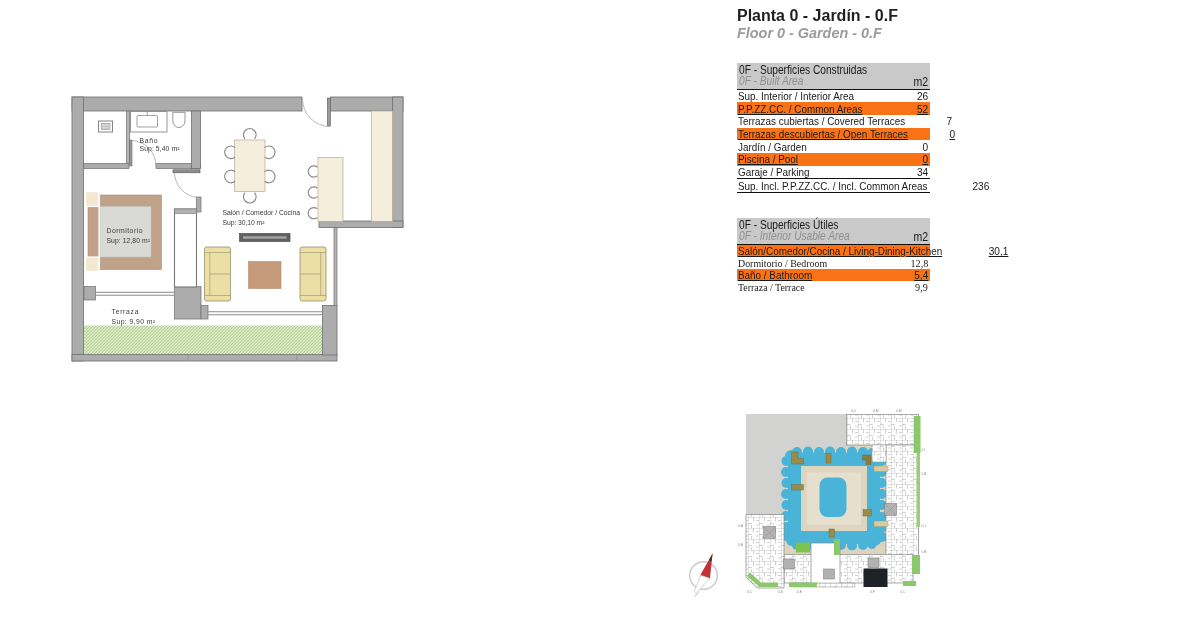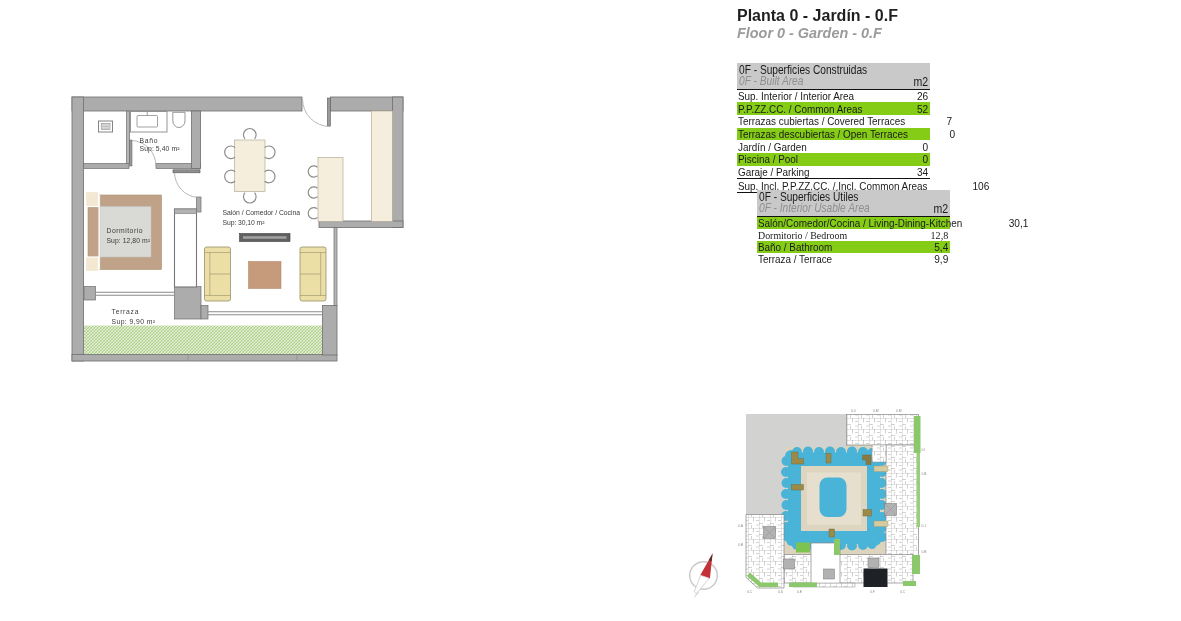--- a/index.html
+++ b/index.html
@@ -12,21 +12,21 @@
        transform:scaleX(0.96);transform-origin:0 0;white-space:nowrap;}
   .tbl{position:absolute;left:736.5px;width:193px;color:#1c1c1c;}
   .thead{background:#c9c9c9;padding:1px 12px 0 2px;border-bottom:1.6px solid #111;}
   .th1{font-size:12.4px;color:#1a1a1a;line-height:12.4px;transform:scaleX(0.82);transform-origin:0 0;white-space:nowrap;}
   .th2{font-size:12.4px;color:#8f8f8f;font-style:italic;line-height:11.6px;transform:scaleX(0.82);transform-origin:0 0;white-space:nowrap;}
   .m2{position:absolute;right:1px;font-size:12.4px;color:#1a1a1a;transform:scaleX(0.85);transform-origin:100% 0;}
   .trow{display:flex;justify-content:space-between;align-items:center;height:12.7px;
         font-size:11px;padding:0 1.5px;color:#1a1a1a;gap:22px;}
   .trow .lab{transform:scaleX(0.9);transform-origin:0 50%;white-space:nowrap;}
   .trow .val{transform:scaleX(0.92);transform-origin:100% 50%;}
-  .g{background:#84cc16;}
+  .g{background:#f97316;text-decoration:underline;}
   .blkline{border-top:1.5px solid #111;}
 </style>
 </head>
 <body>
 <div id="canvas">
 
 <svg class="abs" style="left:0;top:0" width="1181" height="621" viewBox="0 0 1181 621">
 <defs>
 
   <pattern id="grn" width="3.2" height="3.2" patternUnits="userSpaceOnUse">
@@ -374,42 +374,42 @@
   <div class="trow g">
         <span class="lab">Piscina / Pool</span>
         <span class="val">0</span>
       </div>
   <div class="trow">
         <span class="lab">Garaje / Parking</span>
         <span class="val">34</span>
       </div>
   <div class="trow blkline">
         <span class="lab">Sup. Incl. P.P.ZZ.CC. / Incl. Common Areas</span>
-        <span class="val">106</span>
+        <span class="val">236</span>
       </div>
   <div class="blkline"></div>
 </div>
 
-<div class="tbl" style="top:190px;margin-left:20px;">
+<div class="tbl" style="top:218px;">
   <div class="thead" style="position:relative;height:25px;">
     <div class="th1">0F - Superficies Útiles</div>
     <div class="th2">0F - Interior Usable Area</div>
     <div class="m2" style="bottom:0;">m2</div>
   </div>
   <div class="trow g" style="height:12px;">
         <span class="lab">Salón/Comedor/Cocina / Living-Dining-Kitchen</span>
         <span class="val">30,1</span>
       </div>
   <div class="trow" style="height:12px;font-family:Liberation Serif, serif;">
         <span class="lab">Dormitorio / Bedroom</span>
         <span class="val">12,8</span>
       </div>
   <div class="trow g" style="height:12px;align-items:center;">
         <span class="lab">Baño / Bathroom</span>
         <span class="val">5,4</span>
       </div>
-  <div class="trow" style="height:12px;">
+  <div class="trow" style="height:12px;font-family:Liberation Serif, serif;">
         <span class="lab">Terraza / Terrace</span>
         <span class="val">9,9</span>
       </div>
 </div>
 
 </div>
 
 </body></html>

